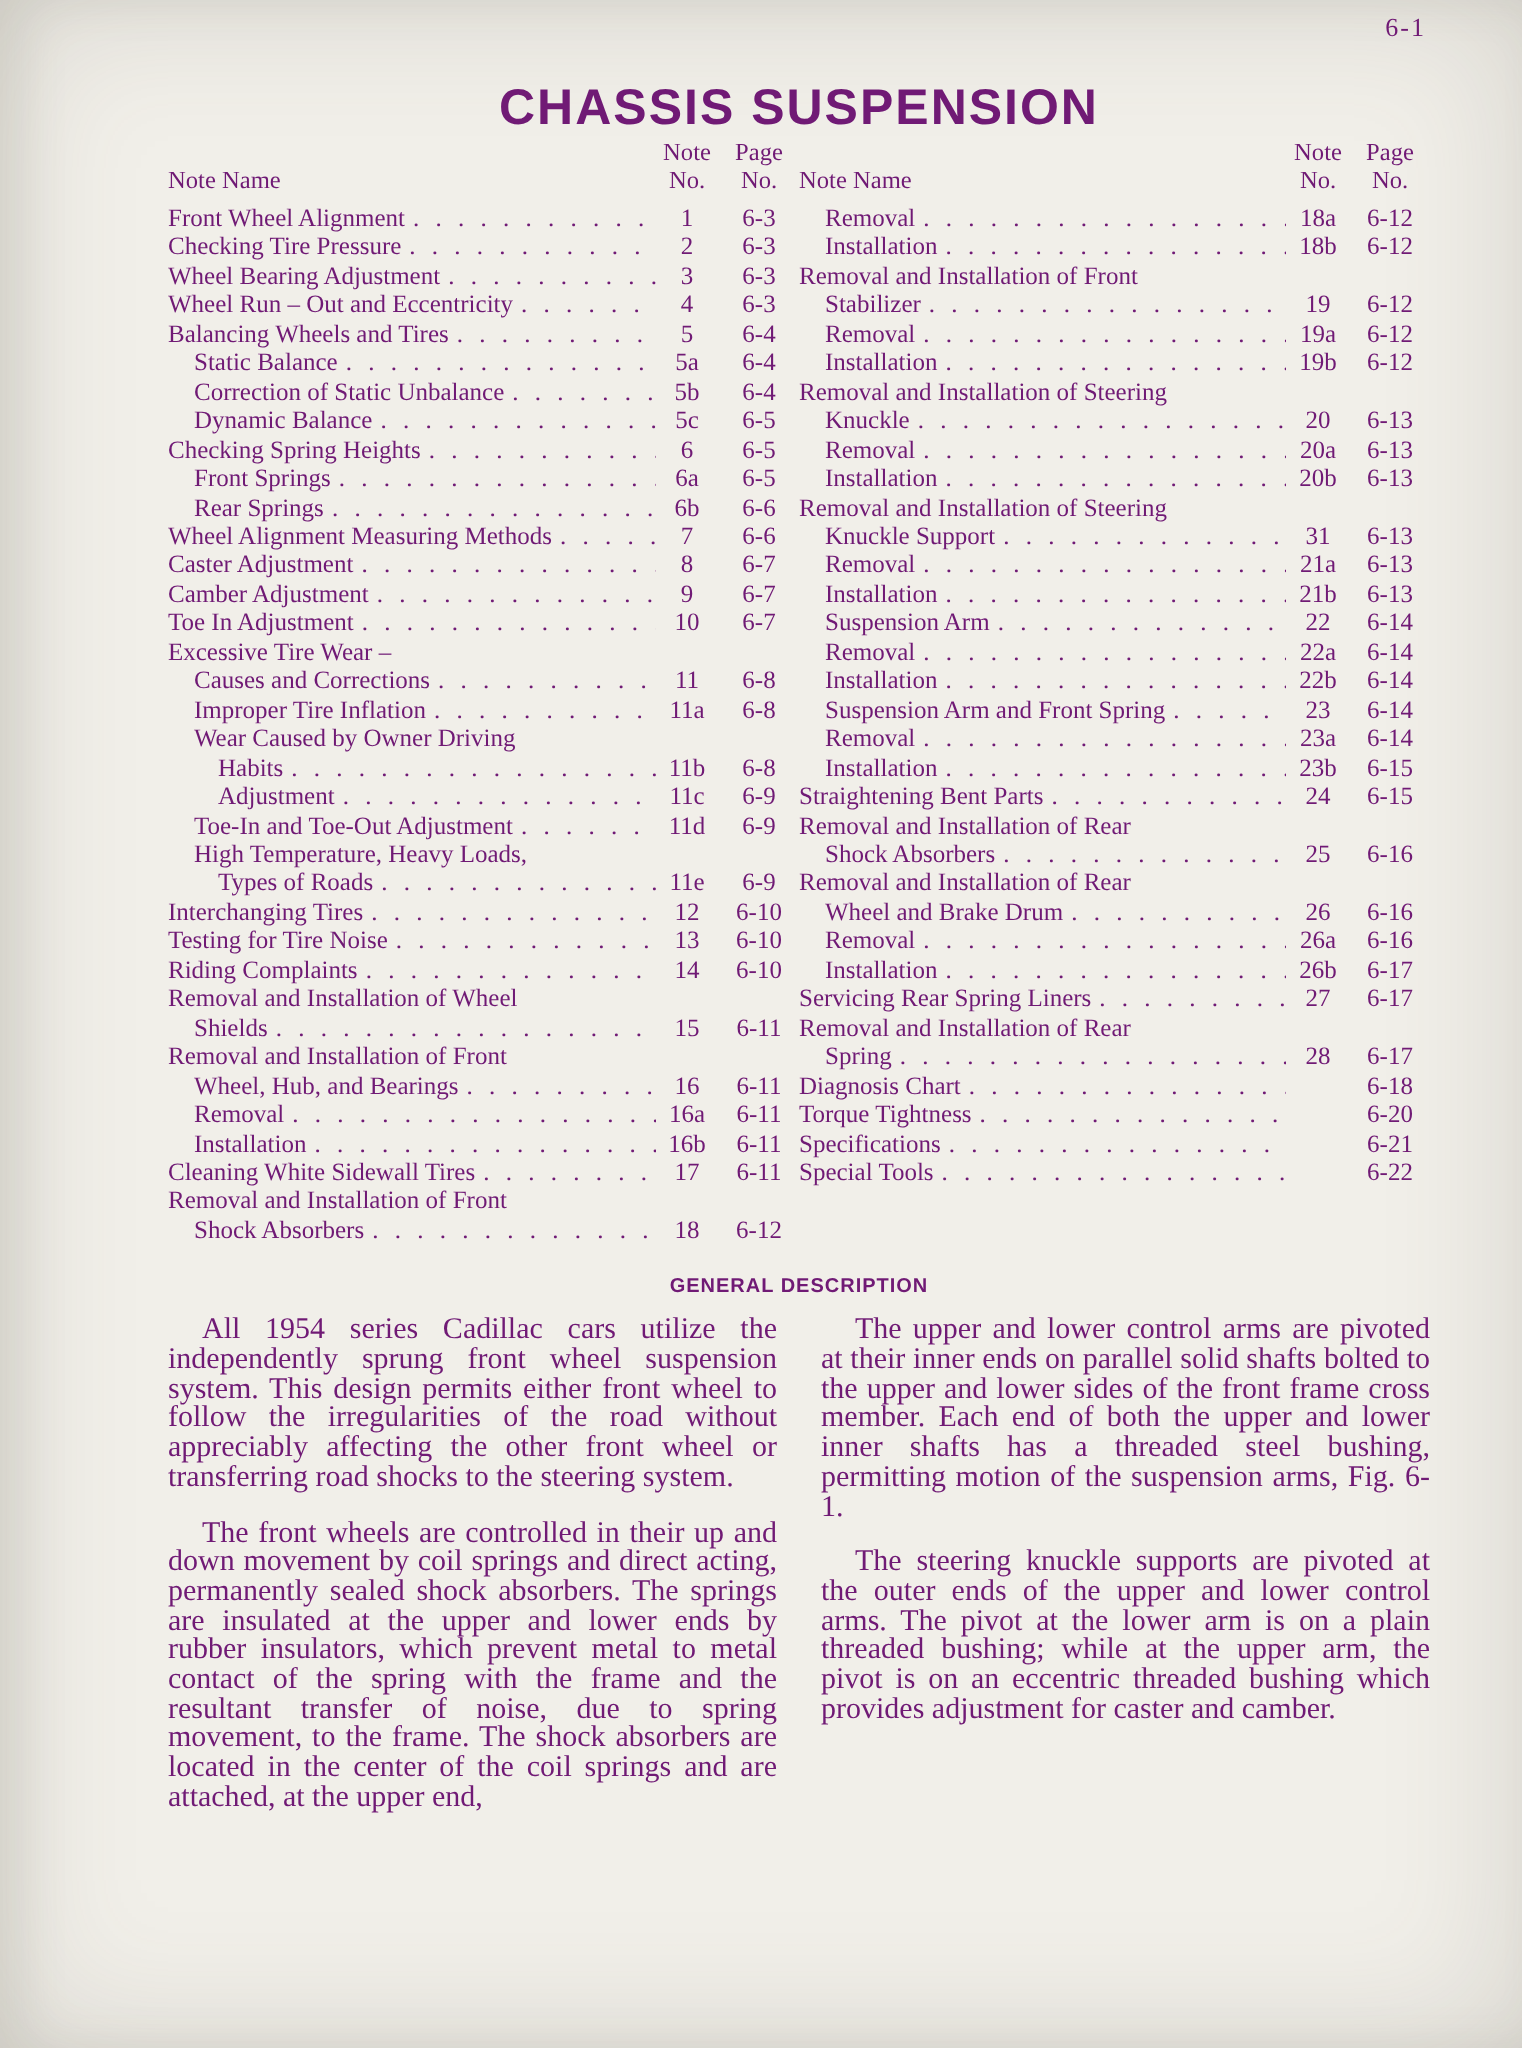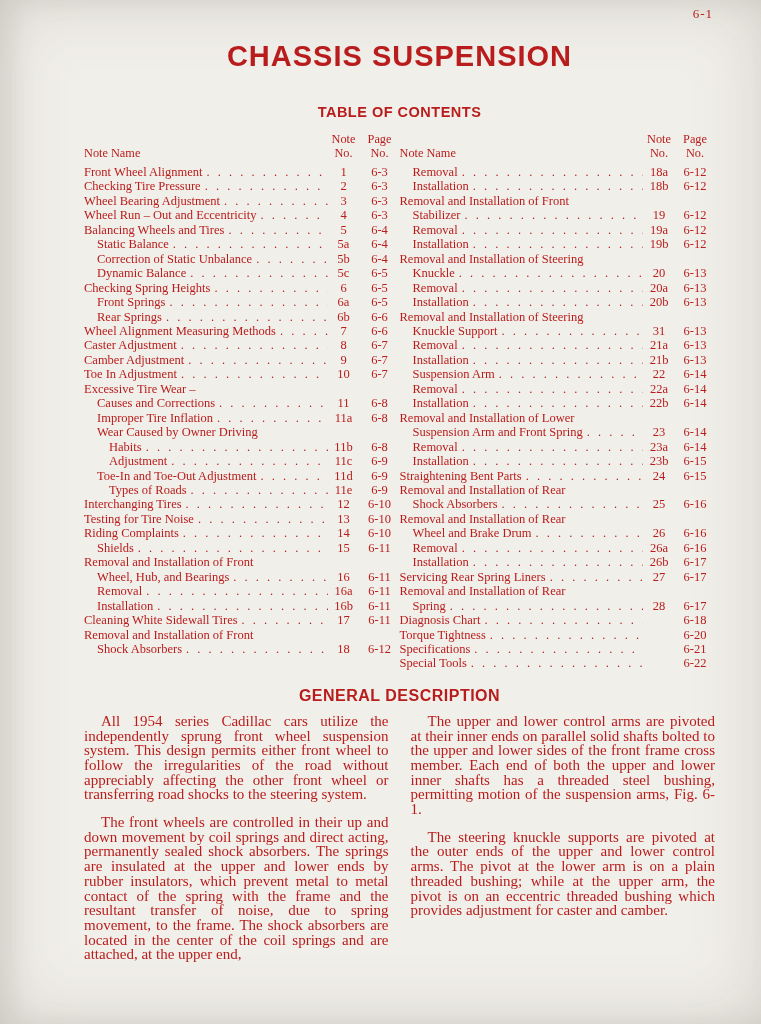--- a/index.html
+++ b/index.html
@@ -2,38 +2,38 @@
 <html><head>
 <meta charset="utf-8">
 <title>Chassis Suspension 6-1</title>
 <style>
   * { box-sizing: border-box; }
   html, body { margin: 0; padding: 0; background: #b9b7b0; }
   .page {
     width: 761px; height: 1024px;
     margin: 0 auto;
     background: #f1efe9;
-    color: #b91c1c;
+    color: #701a75;
     font-family: "Liberation Serif", serif;
     padding: 6px 46px 0 84px;
     position: relative;
     overflow: hidden;
     box-shadow: inset 0 0 70px rgba(90,85,70,0.18), inset 12px 0 24px rgba(90,85,70,0.10);
   }
   .page-number {
     text-align: right;
     font-size: 13px;
     letter-spacing: 1px;
     padding-right: 2px;
   }
   .doc-title {
     margin: 18px 0 0;
     text-align: center;
     font-family: "Liberation Sans", sans-serif;
-    font-size: 29px;
+    font-size: 25px;
     font-weight: 700;
     letter-spacing: 1px;
   }
   .toc-title {
     margin: 31px 0 12px;
     text-align: center;
     font-family: "Liberation Sans", sans-serif;
     font-size: 14.5px;
     font-weight: 700;
     letter-spacing: 0.5px;
@@ -60,21 +60,21 @@
     min-width: 0;
     overflow: hidden;
     white-space: nowrap;
     letter-spacing: 2.5px;
     padding-left: 4px;
   }
   .section-title {
     margin: 16px 0 9px;
     text-align: center;
     font-family: "Liberation Sans", sans-serif;
-    font-size: 16px;
+    font-size: 10px;
     font-weight: 700;
     letter-spacing: 0.5px;
   }
   .body-columns { display: flex; gap: 22px; }
   .body-col {
     flex: 1; min-width: 0;
     font-size: 15px;
     line-height: 14.7px;
     text-align: justify;
   }
@@ -82,21 +82,20 @@
 </style>
 </head>
 <body>
 
 <div class="page">
 
   <div class="page-number">6-1</div>
 
   <h1 class="doc-title">CHASSIS SUSPENSION</h1>
 
-  <h2 class="toc-title">TABLE OF CONTENTS</h2>
 
   <div class="toc-columns">
 
     <div class="toc-col">
       <div class="toc-hrow">
         <span class="toc-hspacer"></span>
         <span class="toc-note">Note</span>
         <span class="toc-page">Page</span>
       </div>
       <div class="toc-hrow">
@@ -230,20 +229,26 @@
             <span class="toc-dots">. . . . . . . . . . . . . . . . . . . . . . . . . . . . . . . . . . . . . . . . . . . . . . . . . . . . . . . . . . . . . . . . . . . . . . </span>
             <span class="toc-note">11c</span>
             <span class="toc-page">6-9</span>
           </div>
           <div class="toc-row ind-1">
             <span class="toc-name">Toe-In and Toe-Out Adjustment</span>
             <span class="toc-dots">. . . . . . . . . . . . . . . . . . . . . . . . . . . . . . . . . . . . . . . . . . . . . . . . . . . . . . . . . . . . . . . . . . . . . . </span>
             <span class="toc-note">11d</span>
             <span class="toc-page">6-9</span>
           </div>
+          <div class="toc-row ind-1">
+            <span class="toc-name">High Temperature, Heavy Loads,</span>
+            <span class="toc-dots"></span>
+            <span class="toc-note"></span>
+            <span class="toc-page"></span>
+          </div>
           <div class="toc-row ind-2">
             <span class="toc-name">Types of Roads</span>
             <span class="toc-dots">. . . . . . . . . . . . . . . . . . . . . . . . . . . . . . . . . . . . . . . . . . . . . . . . . . . . . . . . . . . . . . . . . . . . . . </span>
             <span class="toc-note">11e</span>
             <span class="toc-page">6-9</span>
           </div>
           <div class="toc-row ind-0">
             <span class="toc-name">Interchanging Tires</span>
             <span class="toc-dots">. . . . . . . . . . . . . . . . . . . . . . . . . . . . . . . . . . . . . . . . . . . . . . . . . . . . . . . . . . . . . . . . . . . . . . </span>
             <span class="toc-note">12</span>
@@ -253,20 +258,26 @@
             <span class="toc-name">Testing for Tire Noise</span>
             <span class="toc-dots">. . . . . . . . . . . . . . . . . . . . . . . . . . . . . . . . . . . . . . . . . . . . . . . . . . . . . . . . . . . . . . . . . . . . . . </span>
             <span class="toc-note">13</span>
             <span class="toc-page">6-10</span>
           </div>
           <div class="toc-row ind-0">
             <span class="toc-name">Riding Complaints</span>
             <span class="toc-dots">. . . . . . . . . . . . . . . . . . . . . . . . . . . . . . . . . . . . . . . . . . . . . . . . . . . . . . . . . . . . . . . . . . . . . . </span>
             <span class="toc-note">14</span>
             <span class="toc-page">6-10</span>
+          </div>
+          <div class="toc-row ind-0">
+            <span class="toc-name">Removal and Installation of Wheel</span>
+            <span class="toc-dots"></span>
+            <span class="toc-note"></span>
+            <span class="toc-page"></span>
           </div>
           <div class="toc-row ind-1">
             <span class="toc-name">Shields</span>
             <span class="toc-dots">. . . . . . . . . . . . . . . . . . . . . . . . . . . . . . . . . . . . . . . . . . . . . . . . . . . . . . . . . . . . . . . . . . . . . . </span>
             <span class="toc-note">15</span>
             <span class="toc-page">6-11</span>
           </div>
           <div class="toc-row ind-0">
             <span class="toc-name">Removal and Installation of Front</span>
             <span class="toc-dots"></span>
@@ -419,26 +430,20 @@
             <span class="toc-dots">. . . . . . . . . . . . . . . . . . . . . . . . . . . . . . . . . . . . . . . . . . . . . . . . . . . . . . . . . . . . . . . . . . . . . . </span>
             <span class="toc-note">22a</span>
             <span class="toc-page">6-14</span>
           </div>
           <div class="toc-row ind-1">
             <span class="toc-name">Installation</span>
             <span class="toc-dots">. . . . . . . . . . . . . . . . . . . . . . . . . . . . . . . . . . . . . . . . . . . . . . . . . . . . . . . . . . . . . . . . . . . . . . </span>
             <span class="toc-note">22b</span>
             <span class="toc-page">6-14</span>
           </div>
-          <div class="toc-row ind-0">
-            <span class="toc-name">Removal and Installation of Lower</span>
-            <span class="toc-dots"></span>
-            <span class="toc-note"></span>
-            <span class="toc-page"></span>
-          </div>
           <div class="toc-row ind-1">
             <span class="toc-name">Suspension Arm and Front Spring</span>
             <span class="toc-dots">. . . . . . . . . . . . . . . . . . . . . . . . . . . . . . . . . . . . . . . . . . . . . . . . . . . . . . . . . . . . . . . . . . . . . . </span>
             <span class="toc-note">23</span>
             <span class="toc-page">6-14</span>
           </div>
           <div class="toc-row ind-1">
             <span class="toc-name">Removal</span>
             <span class="toc-dots">. . . . . . . . . . . . . . . . . . . . . . . . . . . . . . . . . . . . . . . . . . . . . . . . . . . . . . . . . . . . . . . . . . . . . . </span>
             <span class="toc-note">23a</span>

